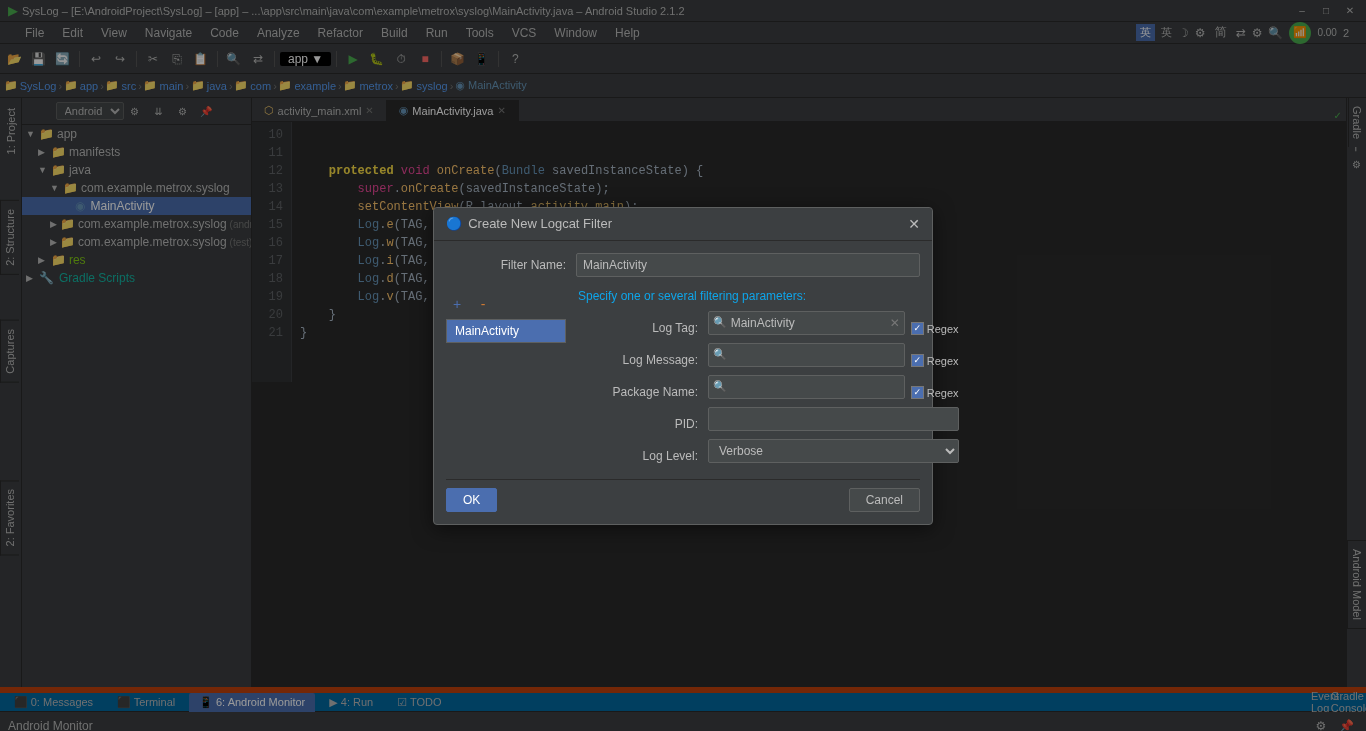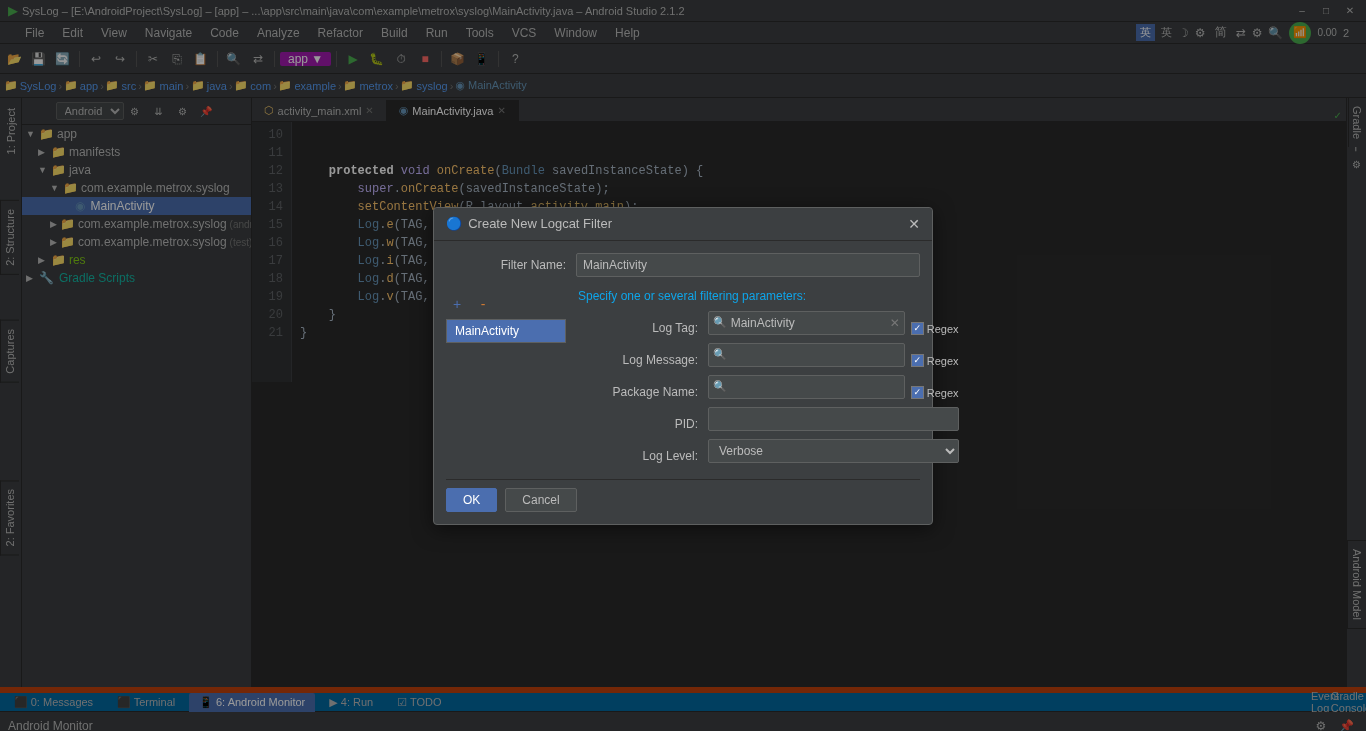--- a/index.html
+++ b/index.html
@@ -12,21 +12,21 @@
     .title-btn { width: 16px; height: 16px; display: flex; align-items: center; justify-content: center; font-size: 10px; cursor: pointer; color: #bbbbbb; }
 
     
     #menu-bar { background: #3c3f41; height: 22px; display: flex; align-items: center; padding: 0 17px; border-bottom: 1px solid #2b2b2b; gap: 2px; }
     .menu-item { padding: 2px 8px; font-size: 12px; cursor: pointer; color: #bbbbbb; }
 
     
     #toolbar { background: #3c3f41; height: 30px; display: flex; align-items: center; padding: 0 4px; border-bottom: 1px solid #2b2b2b; gap: 2px; }
     .toolbar-btn { width: 22px; height: 22px; display: flex; align-items: center; justify-content: center; cursor: pointer; border-radius: 2px; font-size: 12px; color: #bbbbbb; }
     .toolbar-sep { width: 1px; height: 16px; background: #555; margin: 0 3px; }
-    .toolbar-app-btn { background: #a21caf; color: white; padding: 0 8px; border-radius: 2px; font-size: 12px; cursor: pointer; display: flex; align-items: center; gap: 4px; }
+    .toolbar-app-btn { background: #000000; color: white; padding: 0 8px; border-radius: 2px; font-size: 12px; cursor: pointer; display: flex; align-items: center; gap: 4px; }
 
     
     #nav-bar { background: #3c3f41; height: 24px; display: flex; align-items: center; padding: 0 4px; border-bottom: 1px solid #2b2b2b; gap: 2px; }
     .nav-item { color: #589df6; font-size: 11px; cursor: pointer; display: flex; align-items: center; gap: 2px; }
     .nav-sep { color: #777; font-size: 11px; }
     .nav-folder { color: #e8bf6a; }
 
     
     #main-layout { display: flex; height: calc(731px - 22px - 22px - 30px - 24px - 24px - 20px); }
 
@@ -45,22 +45,22 @@
     #editor-tabs { background: #3c3f41; height: 24px; display: flex; align-items: flex-end; border-bottom: 1px solid #2b2b2b; }
     .editor-tab { padding: 4px 12px; font-size: 11px; cursor: pointer; color: #bbbbbb; border-right: 1px solid #2b2b2b; display: flex; align-items: center; gap: 4px; background: #3c3f41; }
     .editor-tab.active { background: #2b2b2b; color: white; }
     .tab-close { color: #777; font-size: 10px; cursor: pointer; }
     #editor-content { flex: 1; overflow: auto; position: relative; }
     #code-area { display: flex; font-family: 'Courier New', monospace; font-size: 12px; line-height: 18px; }
     #line-numbers { background: #313335; color: #606366; padding: 4px 8px; min-width: 40px; text-align: right; user-select: none; border-right: 1px solid #3c3f41; }
     #code-lines { padding: 4px 8px; flex: 1; white-space: pre; }
 
     
-    .kw { color: #c4b5fd; }
-    .kw2 { color: #ffffff; font-weight: bold; }
+    .kw { color: #ec4899; }
+    .kw2 { color: #fde047; font-weight: bold; }
     .type { color: #6897bb; }
     .str { color: #6a8759; }
     .method { color: #ffc66d; }
     .normal { color: #a9b7c6; }
     .cn { color: #e8bf6a; }
     .err-str { color: #ff6b68; }
     .warn-str { color: #bbb529; }
     .info-str { color: #6897bb; }
     .debug-str { color: #6a8759; }
 
@@ -94,21 +94,21 @@
     #modal-filter-list { background: #2b2b2b; width: 120px; border: 1px solid #5e6060; margin-right: 12px; }
     .filter-list-item { padding: 4px 8px; font-size: 12px; cursor: pointer; color: #bbbbbb; }
     .filter-list-item.active { background: #4b6eaf; color: white; }
     #modal-left { display: flex; flex-direction: column; width: 120px; margin-right: 12px; }
     #modal-list-btns { display: flex; gap: 4px; padding: 4px 0; }
     .list-btn { width: 22px; height: 22px; display: flex; align-items: center; justify-content: center; cursor: pointer; font-size: 14px; border-radius: 2px; }
     .list-btn-add { color: #4b6eaf; }
     .list-btn-remove { color: #cc7832; }
     #modal-right { flex: 1; }
     #modal-content-area { display: flex; padding: 0 0 8px 0; }
-    .modal-btn-row { display: flex; justify-content: flex-start; gap: 8px; padding: 8px 0 0 0; border-top: 1px solid #2b2b2b; }
+    .modal-btn-row { display: flex; justify-content: space-between; gap: 8px; padding: 8px 0 0 0; border-top: 1px solid #2b2b2b; }
     .modal-btn { padding: 4px 16px; font-size: 12px; cursor: pointer; border-radius: 2px; border: 1px solid #5e6060; }
     .modal-btn-ok { background: #4b6eaf; color: white; border-color: #4b6eaf; }
     .modal-btn-cancel { background: #45494a; color: #bbbbbb; }
     .search-field-wrap { flex: 1; background: #45494a; border: 1px solid #5e6060; border-radius: 2px; height: 24px; display: flex; align-items: center; padding: 0 4px; gap: 4px; }
     .search-icon-sm { color: #777; font-size: 11px; }
     .search-text-input { background: transparent; border: none; outline: none; color: #bbbbbb; font-size: 12px; flex: 1; }
     .clear-btn { color: #777; font-size: 12px; cursor: pointer; }
     .check-box { width: 13px; height: 13px; border: 1px solid #777; background: #4b6eaf; display: inline-flex; align-items: center; justify-content: center; cursor: pointer; color: white; font-size: 9px; }
     .modal-pid-input { flex: 1; background: #45494a; border: 1px solid #5e6060; color: #bbbbbb; padding: 3px 6px; font-size: 12px; border-radius: 2px; height: 24px; }
     .modal-level-select { flex: 1; background: #45494a; border: 1px solid #5e6060; color: #bbbbbb; padding: 3px 6px; font-size: 12px; border-radius: 2px; height: 24px; cursor: pointer; }

